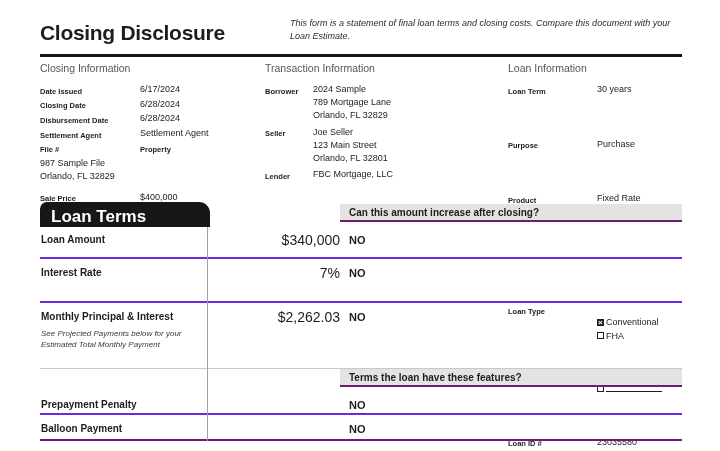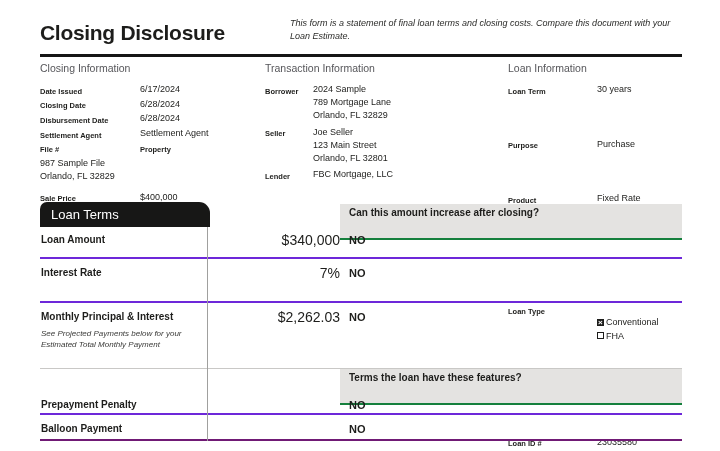--- a/index.html
+++ b/index.html
@@ -49,25 +49,25 @@
   }
   .cb-opt { margin-right:7px; white-space:nowrap; }
   .blank-line { display:inline-block; width:56px; height:8px; border-bottom:1px solid #1d1d1b; vertical-align:-1px; }
 
   
   .loan-terms { position:absolute; top:204px; left:40px; right:38px; }
   .lt-header { position:relative; height:22px; }
   .lt-tab {
     position:absolute; left:0; top:-2px; width:170px; height:25px; z-index:2;
     background:#171716; color:#fff; border-radius:7px 11px 0 0;
-    font-size:13px; font-weight:400; padding:5px 0 0 11px;
+    font-size:17px; font-weight:700; padding:5px 0 0 11px;
   }
   .q-bar {
-    background:#e4e3e1; border-bottom:2px solid #15803d;
-    font-size:10px; font-weight:700; padding:3px 0 0 9px; height:36px;
+    background:#e4e3e1; border-bottom:2px solid #701a75;
+    font-size:10px; font-weight:700; padding:3px 0 0 9px; height:18px;
   }
   .lt-q1 { position:absolute; left:300px; right:0; top:0; }
   .lt-body { position:relative; }
   .lt-body::before {
     content:""; position:absolute; left:167px; top:0; bottom:0; width:1px;
     background:#a0a09e; z-index:1;
   }
   .lt-row { display:grid; grid-template-columns:167px 133px 1fr; border-bottom:2px solid #6d28d9; }
   .row-h33 { height:33px; } .row-h44 { height:44px; } .row-h66 { height:66px; border-bottom:1px solid #c9c8c6; }
   .row-h24 { height:24px; } .row-h26 { height:26px; border-bottom:2px solid #701a75; }

